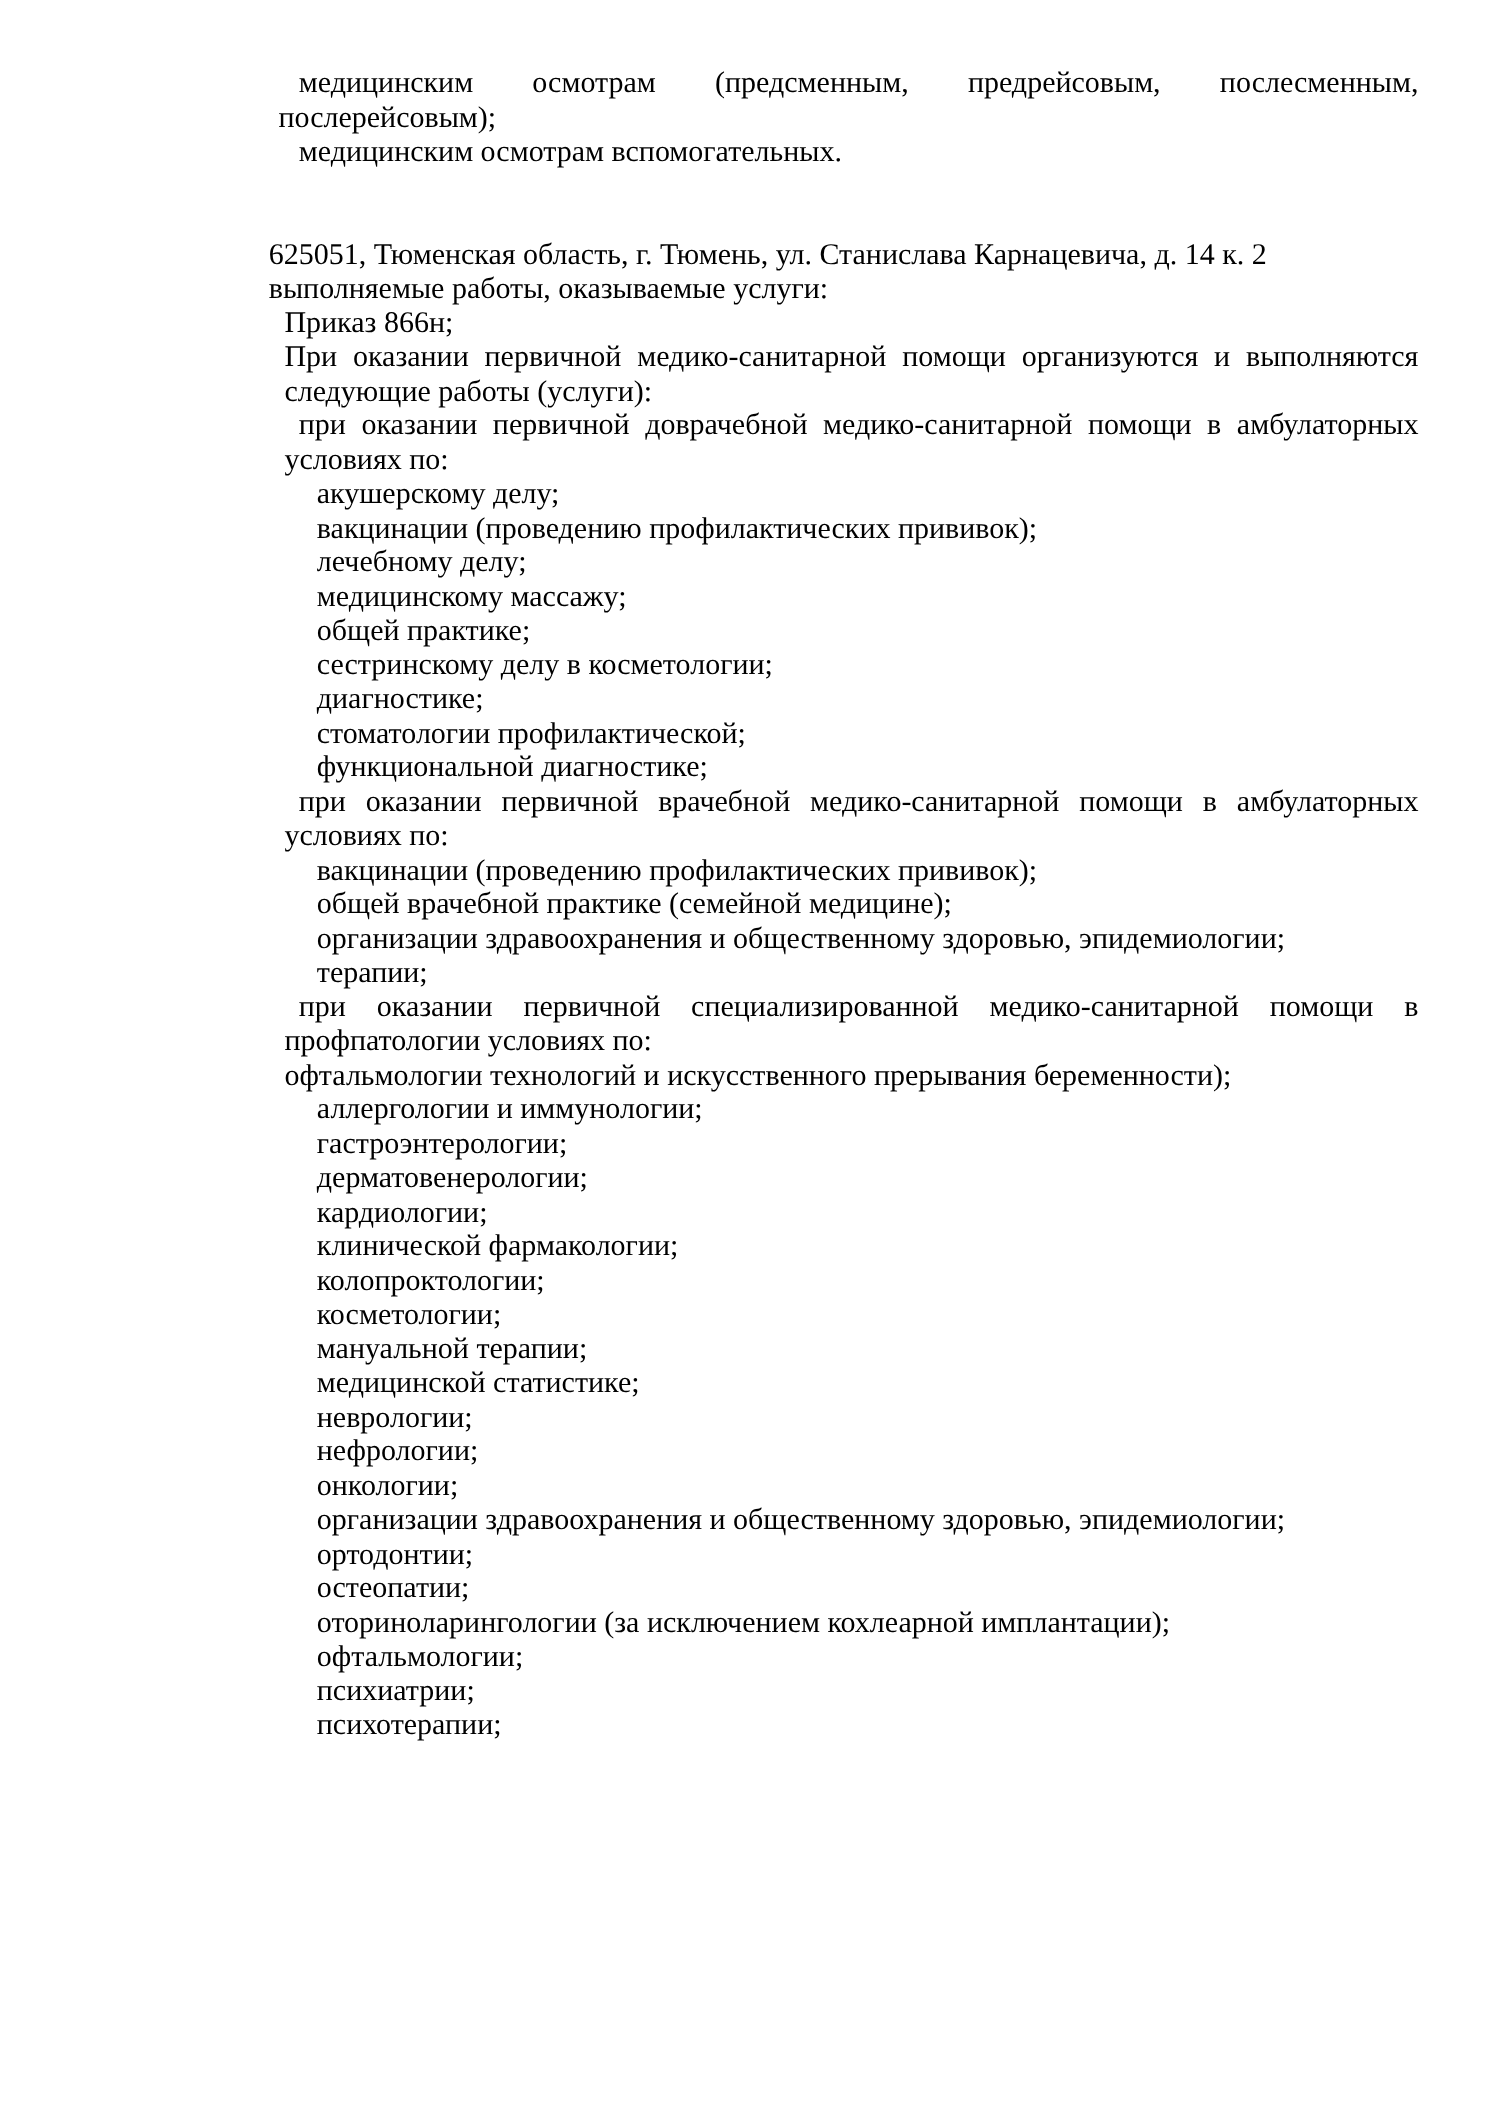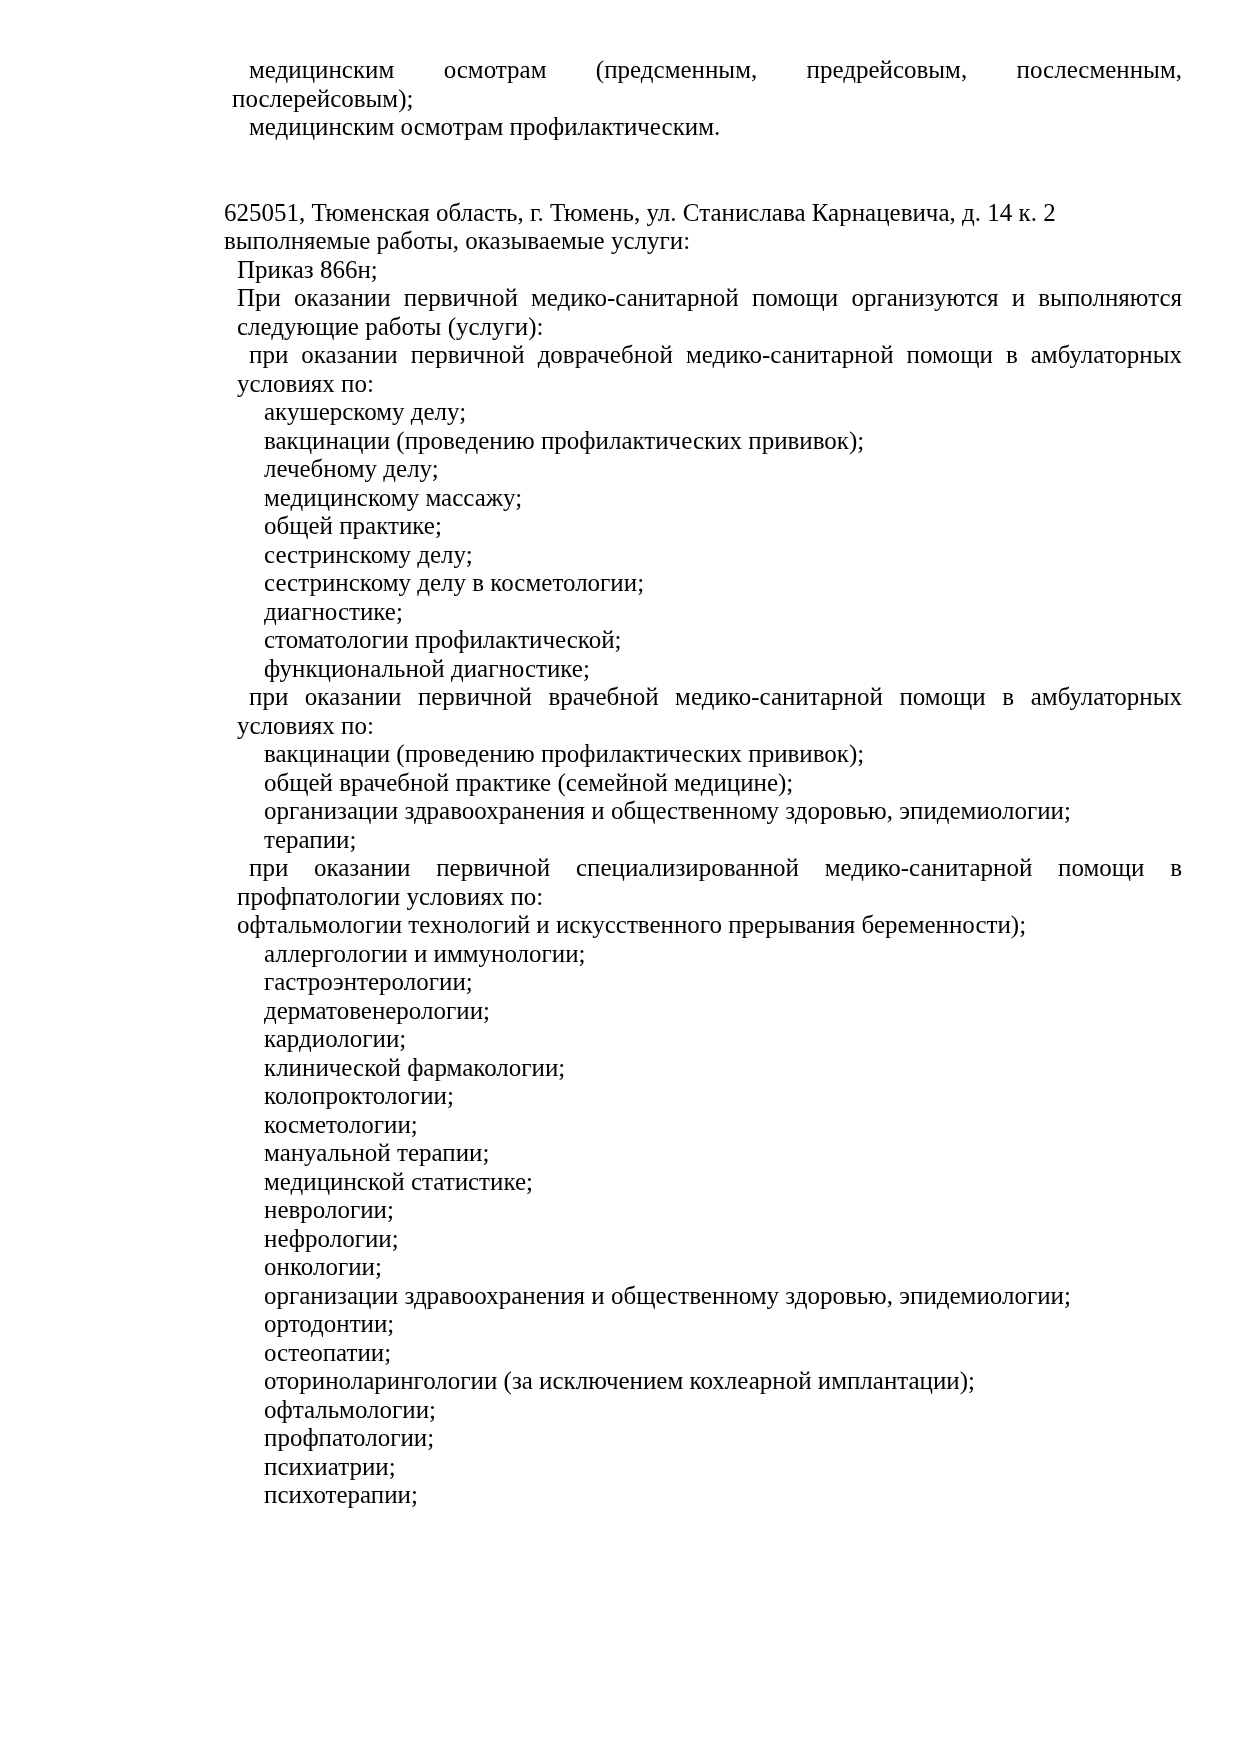--- a/index.html
+++ b/index.html
@@ -32,36 +32,35 @@
   .ind2 { padding-left: 25px; }
   .ind3 { padding-left: 40px; }
 </style>
 </head>
 <body>
 
 <div class="page">
   <div class="text-block" id="text-block">
       <div class="line ind2 j">медицинским осмотрам (предсменным, предрейсовым, послесменным,</div>
       <div class="line indc">послерейсовым);</div>
-      <div class="line ind2">медицинским осмотрам профилактическим.</div>
+      <div class="line ind2">медицинским осмотрам вспомогательных.</div>
       <div class="line ind0">&nbsp;</div>
       <div class="line ind0">&nbsp;</div>
       <div class="line ind0">625051, Тюменская область, г. Тюмень, ул. Станислава Карнацевича, д. 14 к. 2</div>
       <div class="line ind0">выполняемые работы, оказываемые услуги:</div>
       <div class="line ind1">Приказ 866н;</div>
       <div class="line ind1 j">При оказании первичной медико-санитарной помощи организуются и выполняются</div>
       <div class="line ind1">следующие работы (услуги):</div>
       <div class="line ind2 j">при оказании первичной доврачебной медико-санитарной помощи в амбулаторных</div>
       <div class="line ind1">условиях по:</div>
       <div class="line ind3">акушерскому делу;</div>
       <div class="line ind3">вакцинации (проведению профилактических прививок);</div>
       <div class="line ind3">лечебному делу;</div>
       <div class="line ind3">медицинскому массажу;</div>
       <div class="line ind3">общей практике;</div>
-      <div class="line ind3">сестринскому делу;</div>
       <div class="line ind3">сестринскому делу в косметологии;</div>
       <div class="line ind3">диагностике;</div>
       <div class="line ind3">стоматологии профилактической;</div>
       <div class="line ind3">функциональной диагностике;</div>
       <div class="line ind2 j">при оказании первичной врачебной медико-санитарной помощи в амбулаторных</div>
       <div class="line ind1">условиях по:</div>
       <div class="line ind3">вакцинации (проведению профилактических прививок);</div>
       <div class="line ind3">общей врачебной практике (семейной медицине);</div>
       <div class="line ind3">организации здравоохранения и общественному здоровью, эпидемиологии;</div>
       <div class="line ind3">терапии;</div>
@@ -78,17 +77,16 @@
       <div class="line ind3">мануальной терапии;</div>
       <div class="line ind3">медицинской статистике;</div>
       <div class="line ind3">неврологии;</div>
       <div class="line ind3">нефрологии;</div>
       <div class="line ind3">онкологии;</div>
       <div class="line ind3">организации здравоохранения и общественному здоровью, эпидемиологии;</div>
       <div class="line ind3">ортодонтии;</div>
       <div class="line ind3">остеопатии;</div>
       <div class="line ind3">оториноларингологии (за исключением кохлеарной имплантации);</div>
       <div class="line ind3">офтальмологии;</div>
-      <div class="line ind3">профпатологии;</div>
       <div class="line ind3">психиатрии;</div>
       <div class="line ind3">психотерапии;</div>
     </div>
 </div>
 
 </body></html>

